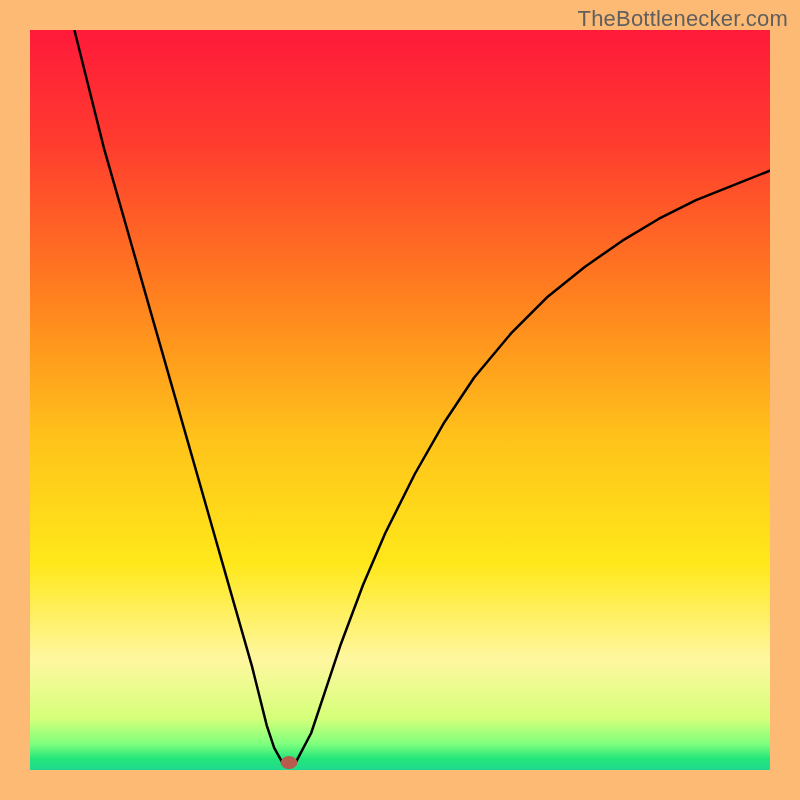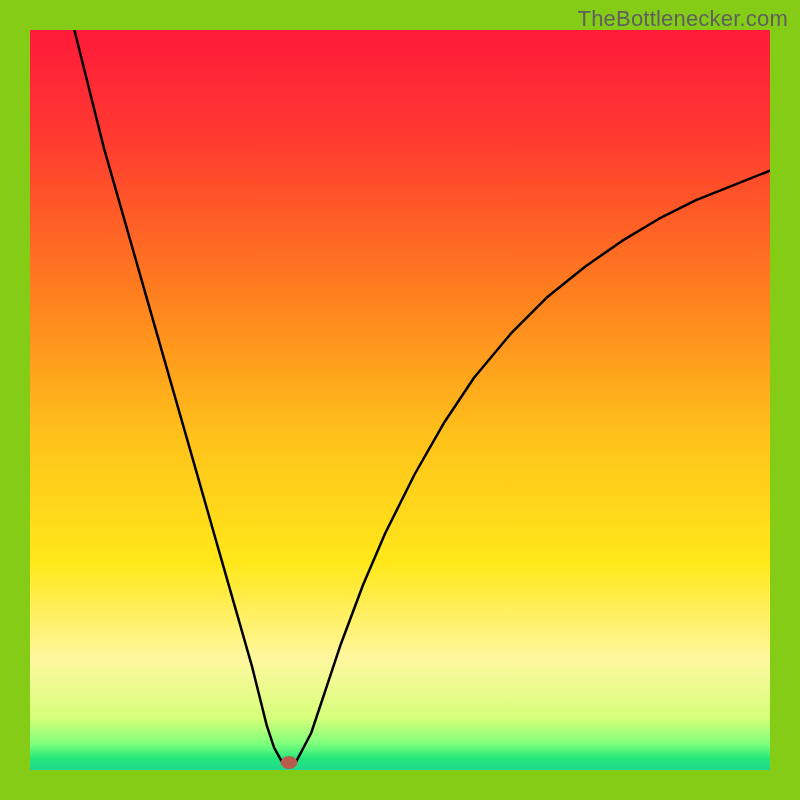--- a/index.html
+++ b/index.html
@@ -8,21 +8,21 @@
     width: 800px;
     height: 800px;
     background: #000;
     font-family: Arial, Helvetica, sans-serif;
     overflow: hidden;
   }
   .frame {
     position: relative;
     width: 800px;
     height: 800px;
-    background: #84cc16;
+    background: #fdba74;
   }
   .watermark {
     position: absolute;
     top: 6px;
     right: 12px;
     color: #5f5f5f;
     font-size: 22px;
     font-weight: 500;
     letter-spacing: 0.2px;
     z-index: 10;

